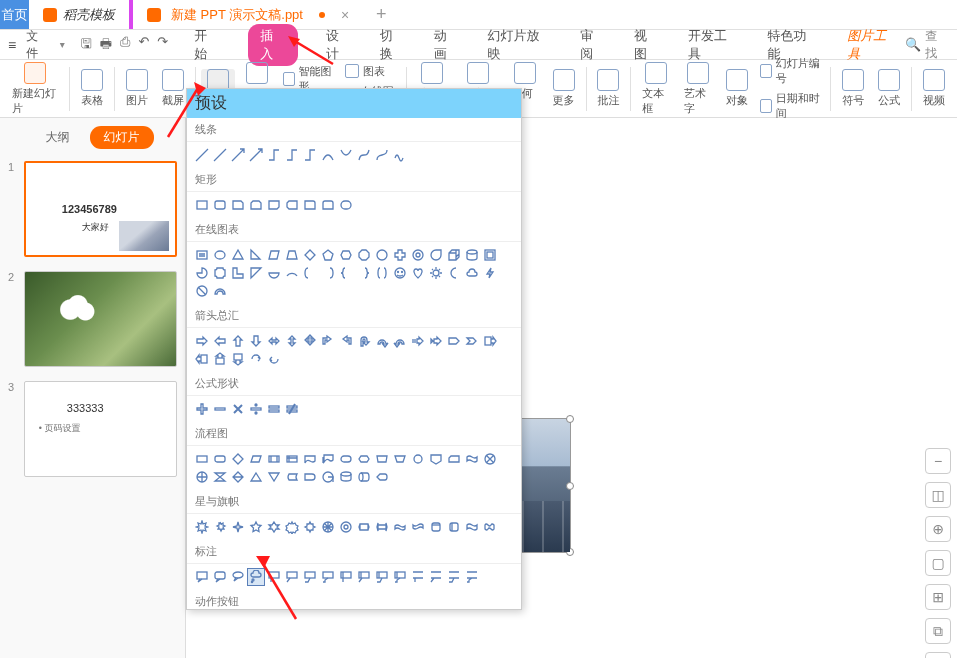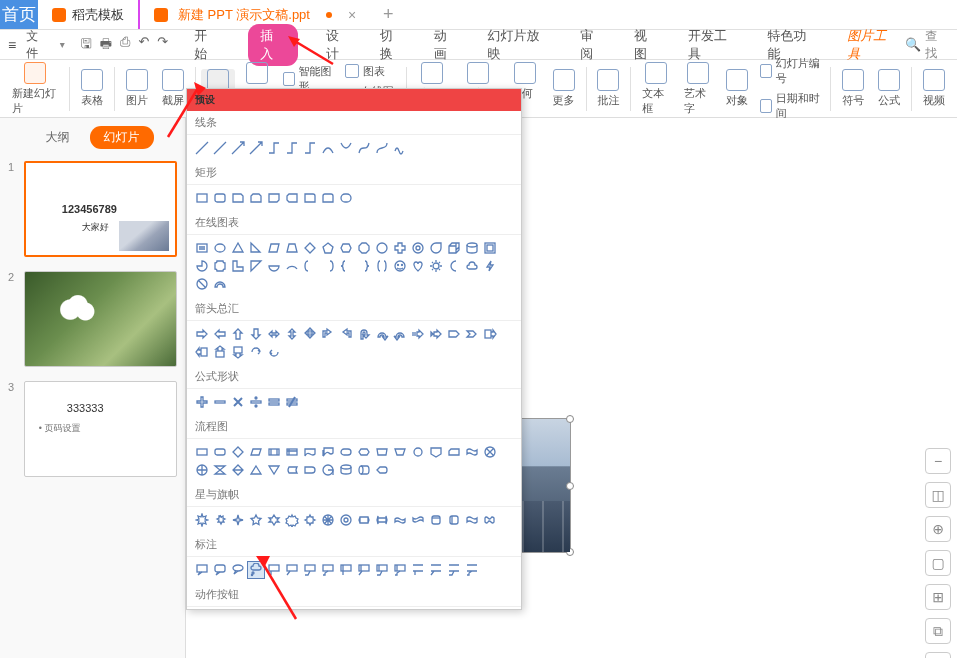--- a/index.html
+++ b/index.html
@@ -1,21 +1,21 @@
 <!DOCTYPE html>
 <html><head>
 <meta charset="utf-8">
 <style>
 * { margin:0; padding:0; box-sizing:border-box; font-family:"Microsoft YaHei",sans-serif; }
 body { width:957px; height:658px; background:#fff; overflow:hidden; font-size:12px; color:#333; }
 
 
 .tabs-row { height:30px; background:#fff; display:flex; align-items:stretch; border-bottom:1px solid #e0e0e0; }
-.tab-home { width:38px; background:#4a90e2; color:#fff; display:flex; align-items:center; justify-content:center; font-size:17px;font-family:Liberation Mono, monospace; }
-.tab-docker { padding:0 14px; display:flex; align-items:center; gap:6px; font-size:13px; border-right:2px solid #d946ef; position:relative; }
+.tab-home { width:29px; background:#4a90e2; color:#fff; display:flex; align-items:center; justify-content:center; font-size:13px;font-family:Liberation Mono, monospace; }
+.tab-docker { padding:0 14px; display:flex; align-items:center; gap:6px; font-size:13px; border-right:4px solid #d946ef; position:relative;font-style:italic; }
 .tab-docker .ic { width:14px; height:14px; background:#ff6a00; border-radius:3px; }
 .tab-doc { padding:0 14px; display:flex; align-items:center; gap:10px; font-size:13px; color:#ff6a00; position:relative; }
 .tab-doc .ic { width:14px; height:14px; background:#ff6a00; border-radius:3px; }
 .tab-doc .dot { width:6px; height:6px; background:#ff6a00; border-radius:50%; margin-left:6px; }
 .tab-close { color:#999; margin-left:6px; font-size:14px; }
 .tab-add { width:36px; display:flex; align-items:center; justify-content:center; color:#999; font-size:18px; }
 
 
 .menubar { height:30px; display:flex; align-items:center; padding:0 8px; gap:6px; border-bottom:1px solid #e0e0e0; }
 .menu-left { display:flex; align-items:center; gap:10px; color:#555; }
@@ -61,21 +61,21 @@
     radial-gradient(circle at 30% 40%, #fff 8%, transparent 9%),
     radial-gradient(circle at 35% 35%, #fff 8%, transparent 9%),
     radial-gradient(circle at 40% 42%, #fff 8%, transparent 9%),
     linear-gradient(135deg,#3a5a2a,#6b8e4e 40%,#a8c080 70%,#4a6b38);
 }
 .thumb.s3 .s3-t1 { position:absolute; top:20px; left:42px; font-size:11px; }
 .thumb.s3 .s3-t2 { position:absolute; top:40px; left:14px; font-size:9px; color:#777; }
 
 
 .dropdown { position:absolute; left:186px; top:88px; width:336px; height:522px; background:#fff; border:1px solid #ccc; box-shadow:2px 2px 8px rgba(0,0,0,.2); z-index:20; overflow:hidden; }
-.dd-head { background:#ef4444; padding:4px 8px; font-size:10px; font-weight:bold; }
+.dd-head { background:#7dd3fc; padding:4px 8px; font-size:16px; font-weight:normal; }
 .dd-sec-title { padding:4px 8px; font-size:11px; color:#777; border-bottom:1px solid #eee;}
 .dd-grid { display:flex; flex-wrap:wrap; padding:4px 6px; gap:0; }
 .dd-grid .sh { width:18px; height:18px; display:flex; align-items:center; justify-content:center; font-size:14px; color:#5a7fb8; cursor:pointer; }
 .dd-grid .sh.hover { background:#d8e6f5; border:1px solid #5a7fb8; }
 .dd-grid .sh svg { width:14px; height:14px; stroke:#5a7fb8; fill:none; stroke-width:1.3; }
 
 
 .canvas { flex:1; position:relative; background:#fff; }
 .canvas-title { position:absolute; left:60px; top:240px; font-size:38px; font-family:Georgia,serif; letter-spacing:1px; }
 .canvas-sub { position:absolute; left:90px; top:338px; font-size:36px; font-family:"SimSun",serif; }

